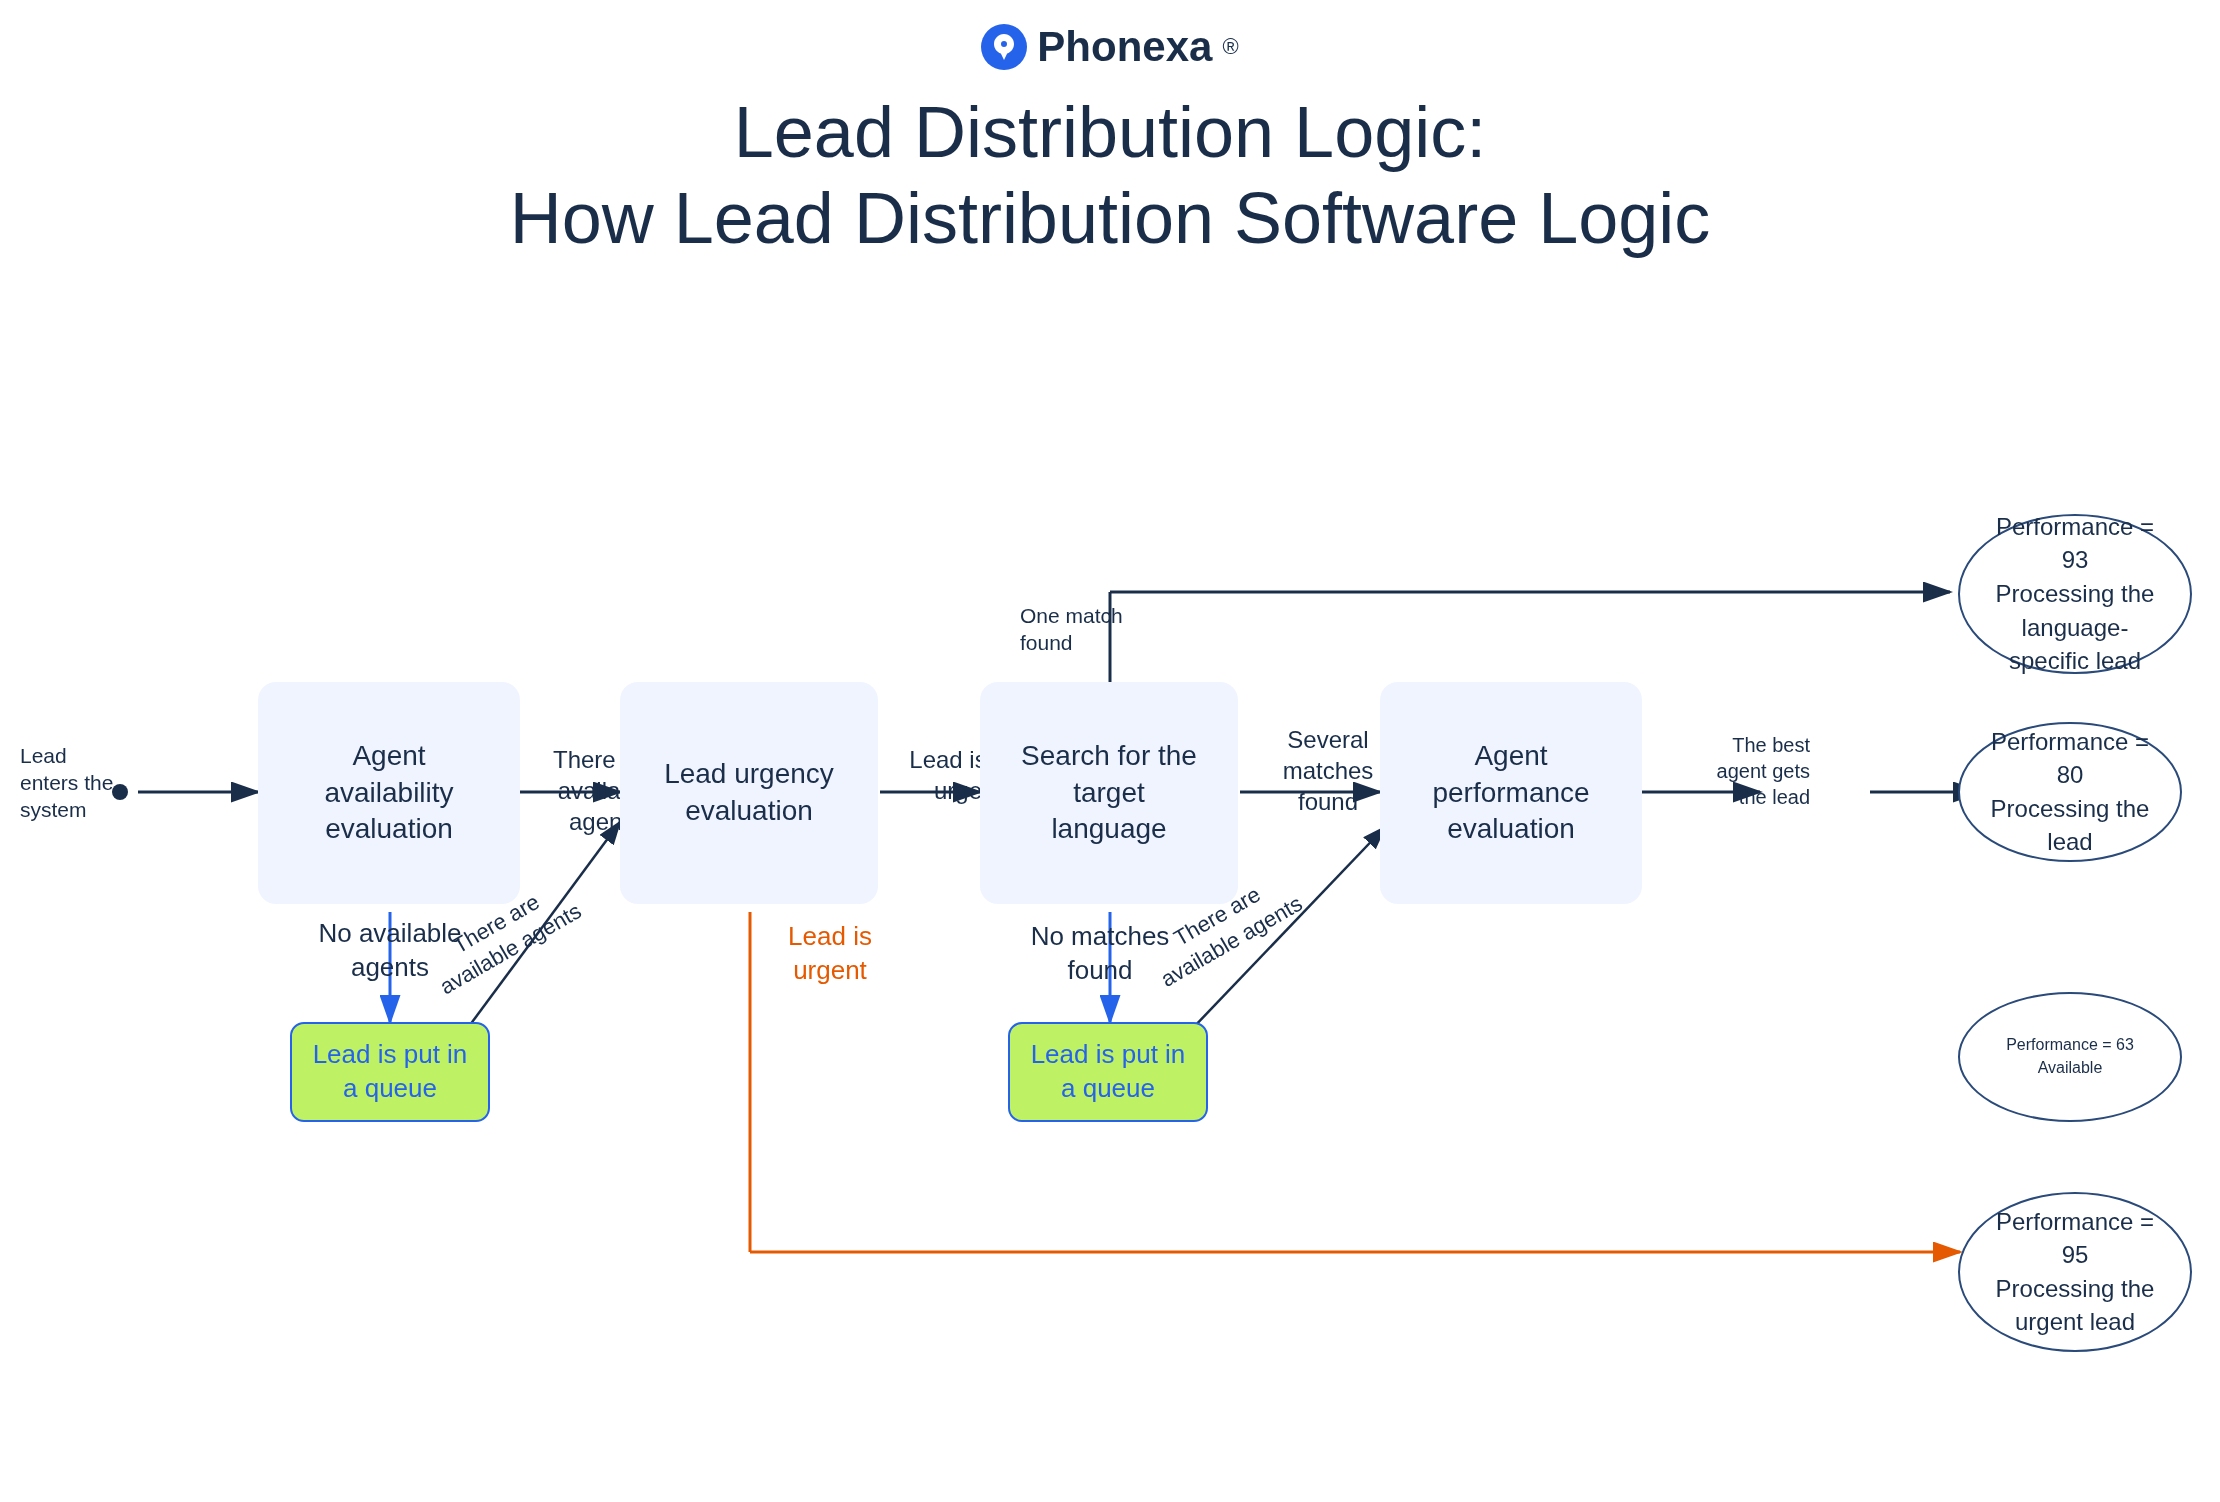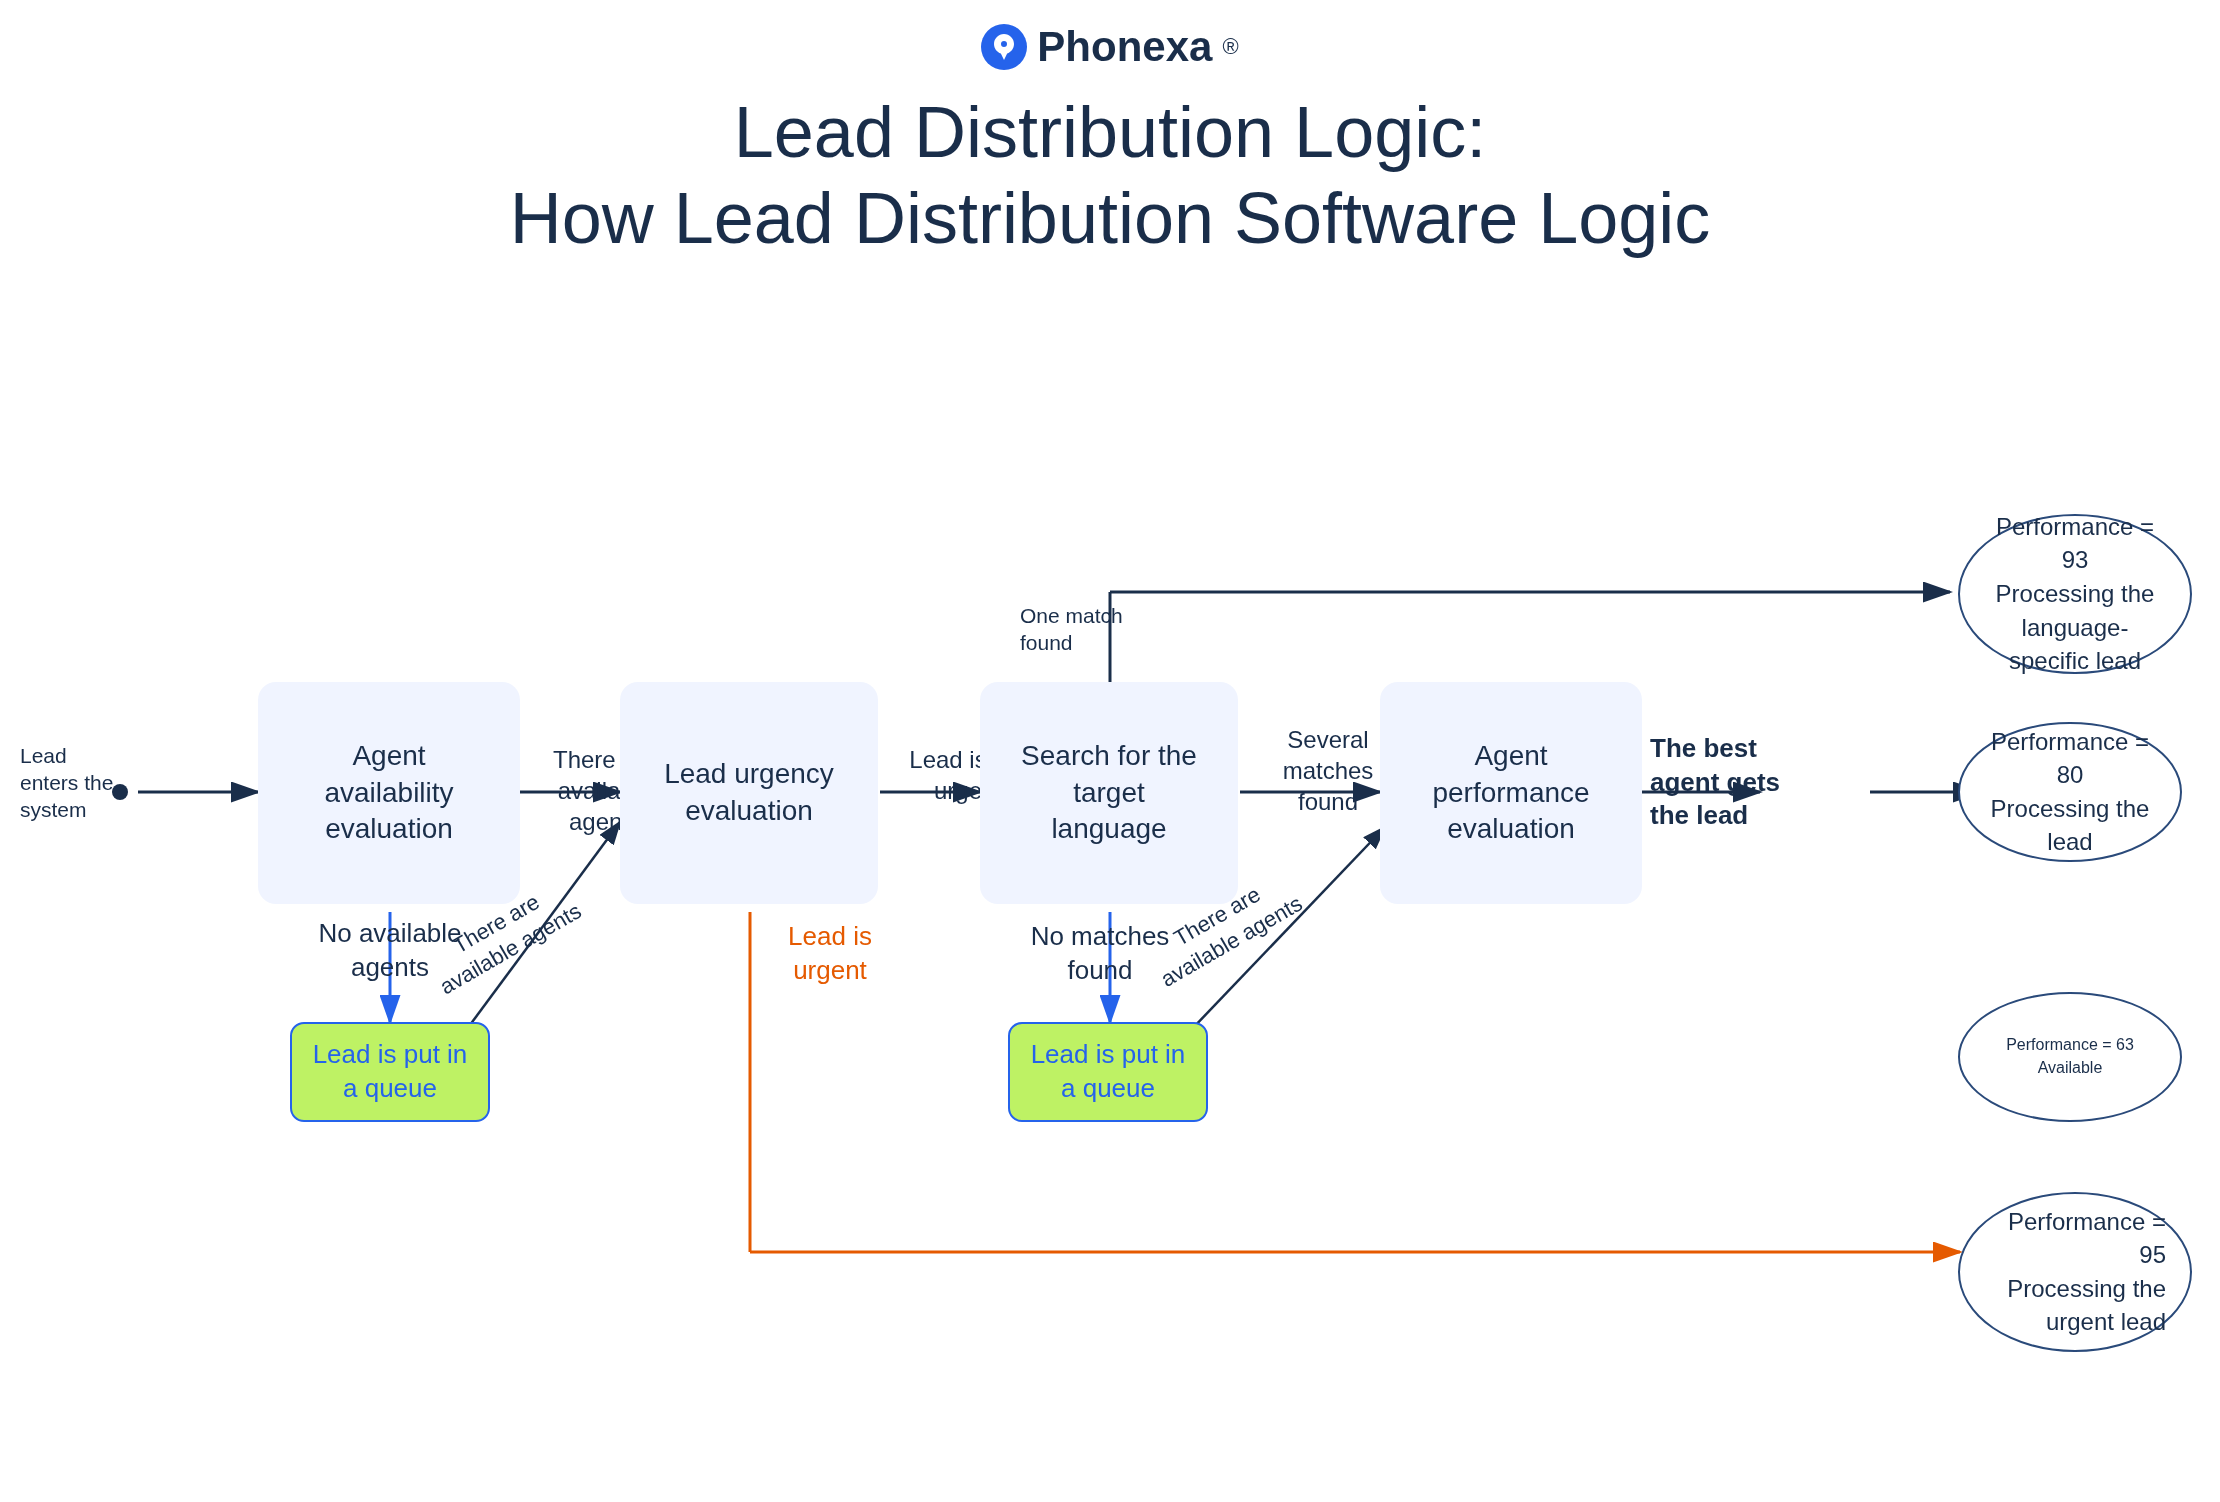--- a/index.html
+++ b/index.html
@@ -247,33 +247,33 @@
   </div>
 
   <div class="label" style="left:1128px; top:660px; width:190px; text-align:center; font-size:22px; transform:rotate(-30deg); transform-origin: left top; color:#1a2e4a;">
     There are<br>available agents
   </div>
 
   <div class="box" style="left:1380px; top:390px; width:262px; height:222px; font-size:28px;">
     Agent<br>performance<br>evaluation
   </div>
 
-  <div class="label" style="left:1650px; top:440px; width:160px; text-align:left; font-size:26px;font-weight:bold;">
+  <div class="label" style="left:1650px; top:440px; width:160px; text-align:right; font-size:20px;">
     The best<br>agent gets<br>the lead
   </div>
 
   <div class="ellipse" style="left:1958px; top:222px; width:234px; height:160px; font-size:24px; line-height:1.4;">
     Performance = 93<br>Processing the<br>language-specific lead
   </div>
 
   <div class="ellipse" style="left:1958px; top:430px; width:224px; height:140px; font-size:24px; line-height:1.4;">
     Performance = 80<br>Processing the lead
   </div>
 
   <div class="ellipse" style="left:1958px; top:700px; width:224px; height:130px; font-size:16px; line-height:1.4;">
     Performance = 63<br>Available
   </div>
 
-  <div class="ellipse" style="left:1958px; top:900px; width:234px; height:160px; font-size:24px; line-height:1.4;text-align:right;">
+  <div class="ellipse" style="left:1958px; top:900px; width:234px; height:160px; font-size:24px; line-height:1.4;">
     Performance = 95<br>Processing the<br>urgent lead
   </div>
 
 </div>
 
 </body></html>

